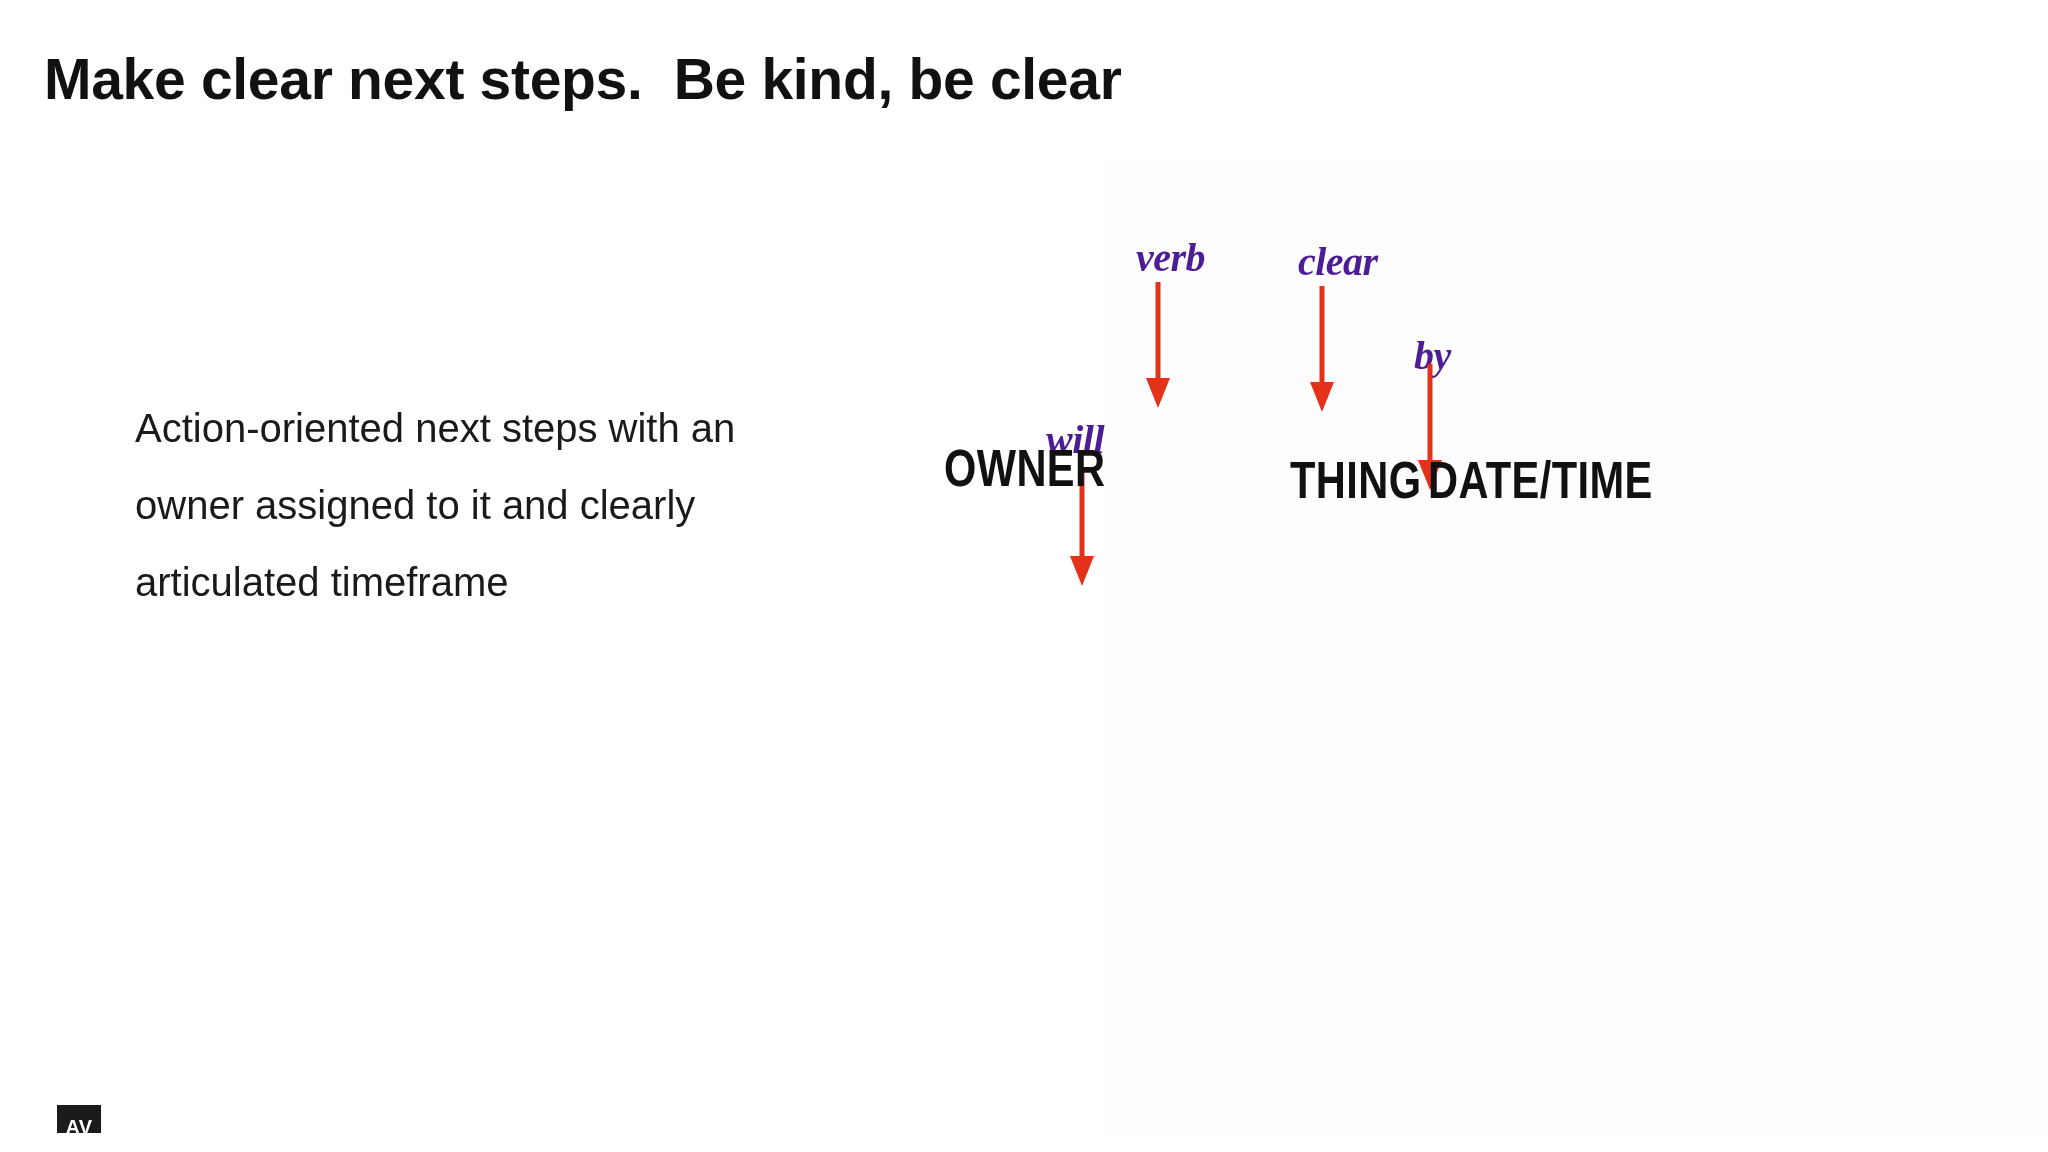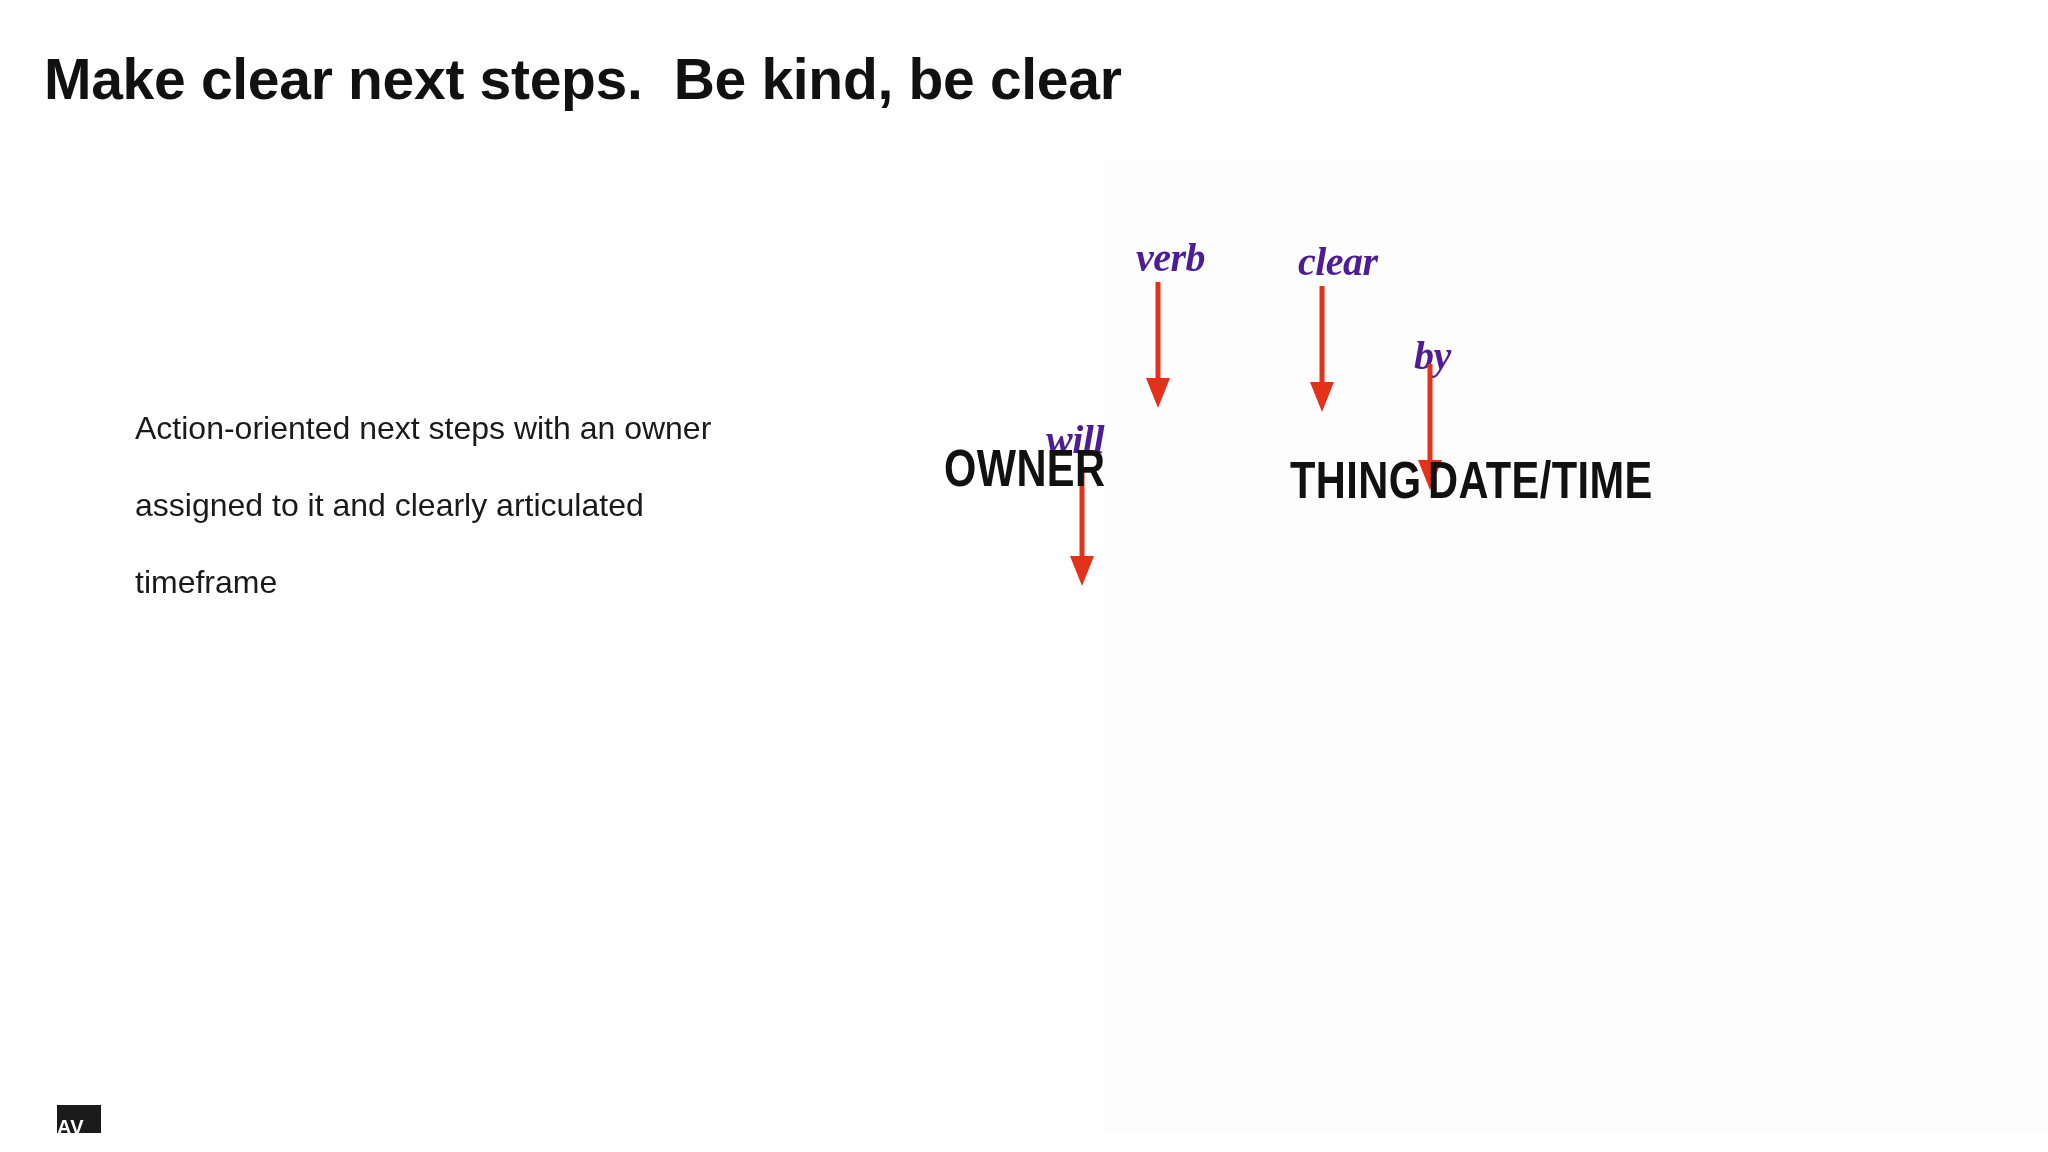--- a/index.html
+++ b/index.html
@@ -34,21 +34,21 @@
   }
 
   
   .body-copy {
     position: absolute;
     left: 135px;
     top: 390px;
     width: 640px;
     font-family: "Liberation Sans", sans-serif;
     font-weight: normal;
-    font-size: 32px;
+    font-size: 40px;
     line-height: 77px;
     color: #1a1a1a;
   }
 
   
   .diagram {
     position: absolute;
     left: 1104px;
     top: 158px;
     width: 944px;
@@ -111,20 +111,21 @@
   
   .av-badge {
     position: absolute;
     left: 57px;
     top: 1105px;
     width: 44px;
     height: 44px;
     background: #1b1b1b;
     display: flex;
     align-items: center;
+    justify-content: center;
   }
   .av-badge-text {
     color: #ffffff;
     font-family: "Liberation Sans", sans-serif;
     font-weight: bold;
     font-size: 20px;
     letter-spacing: 0.3px;
     line-height: 1;
   }
 </style>

